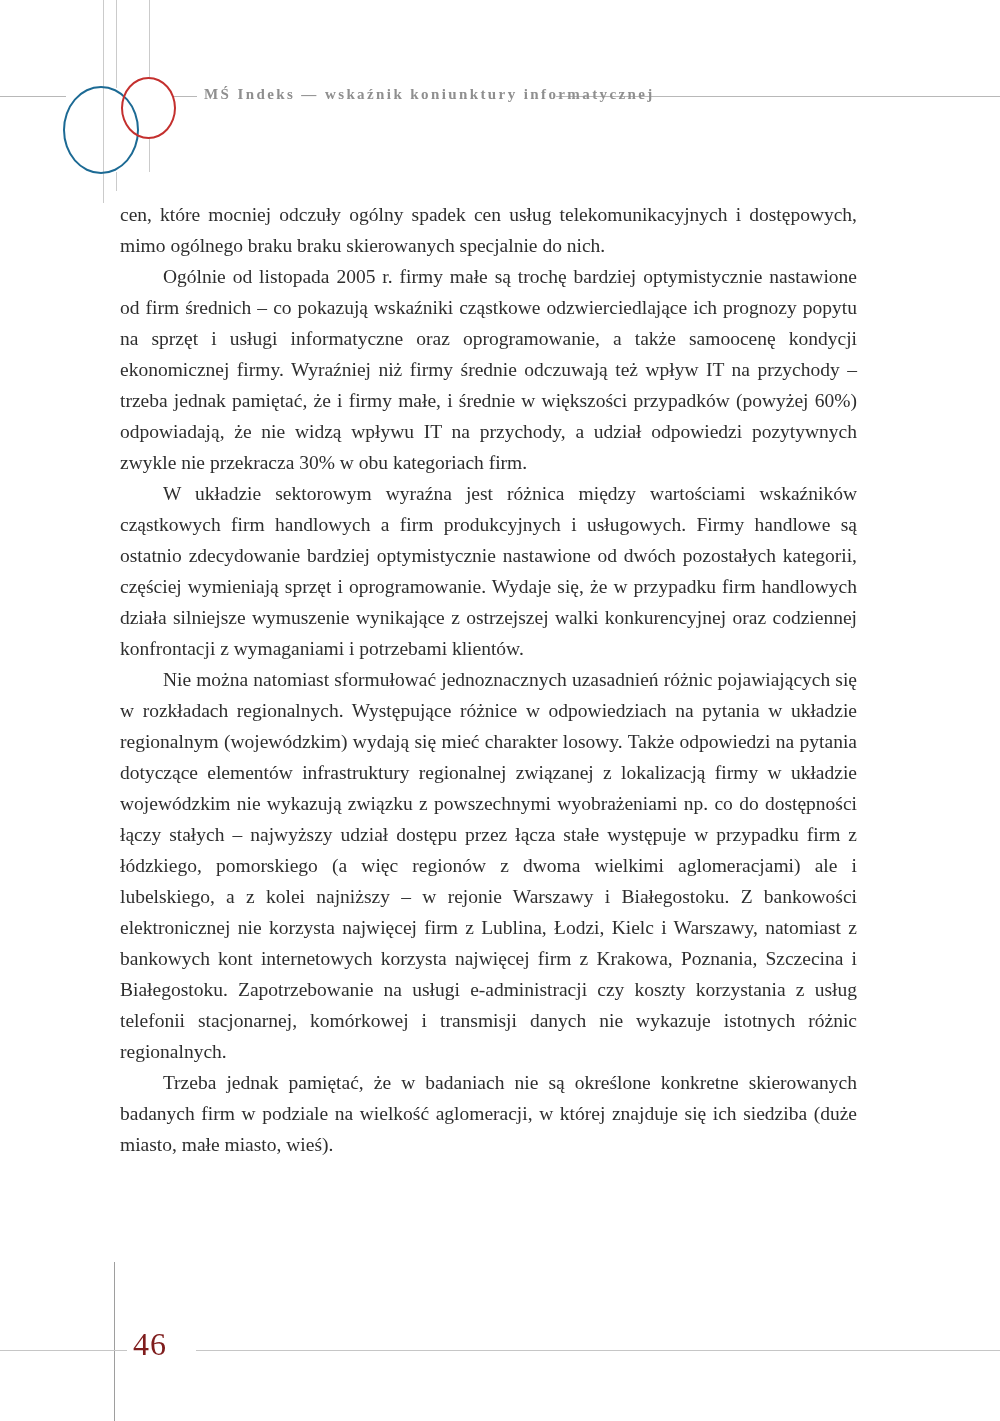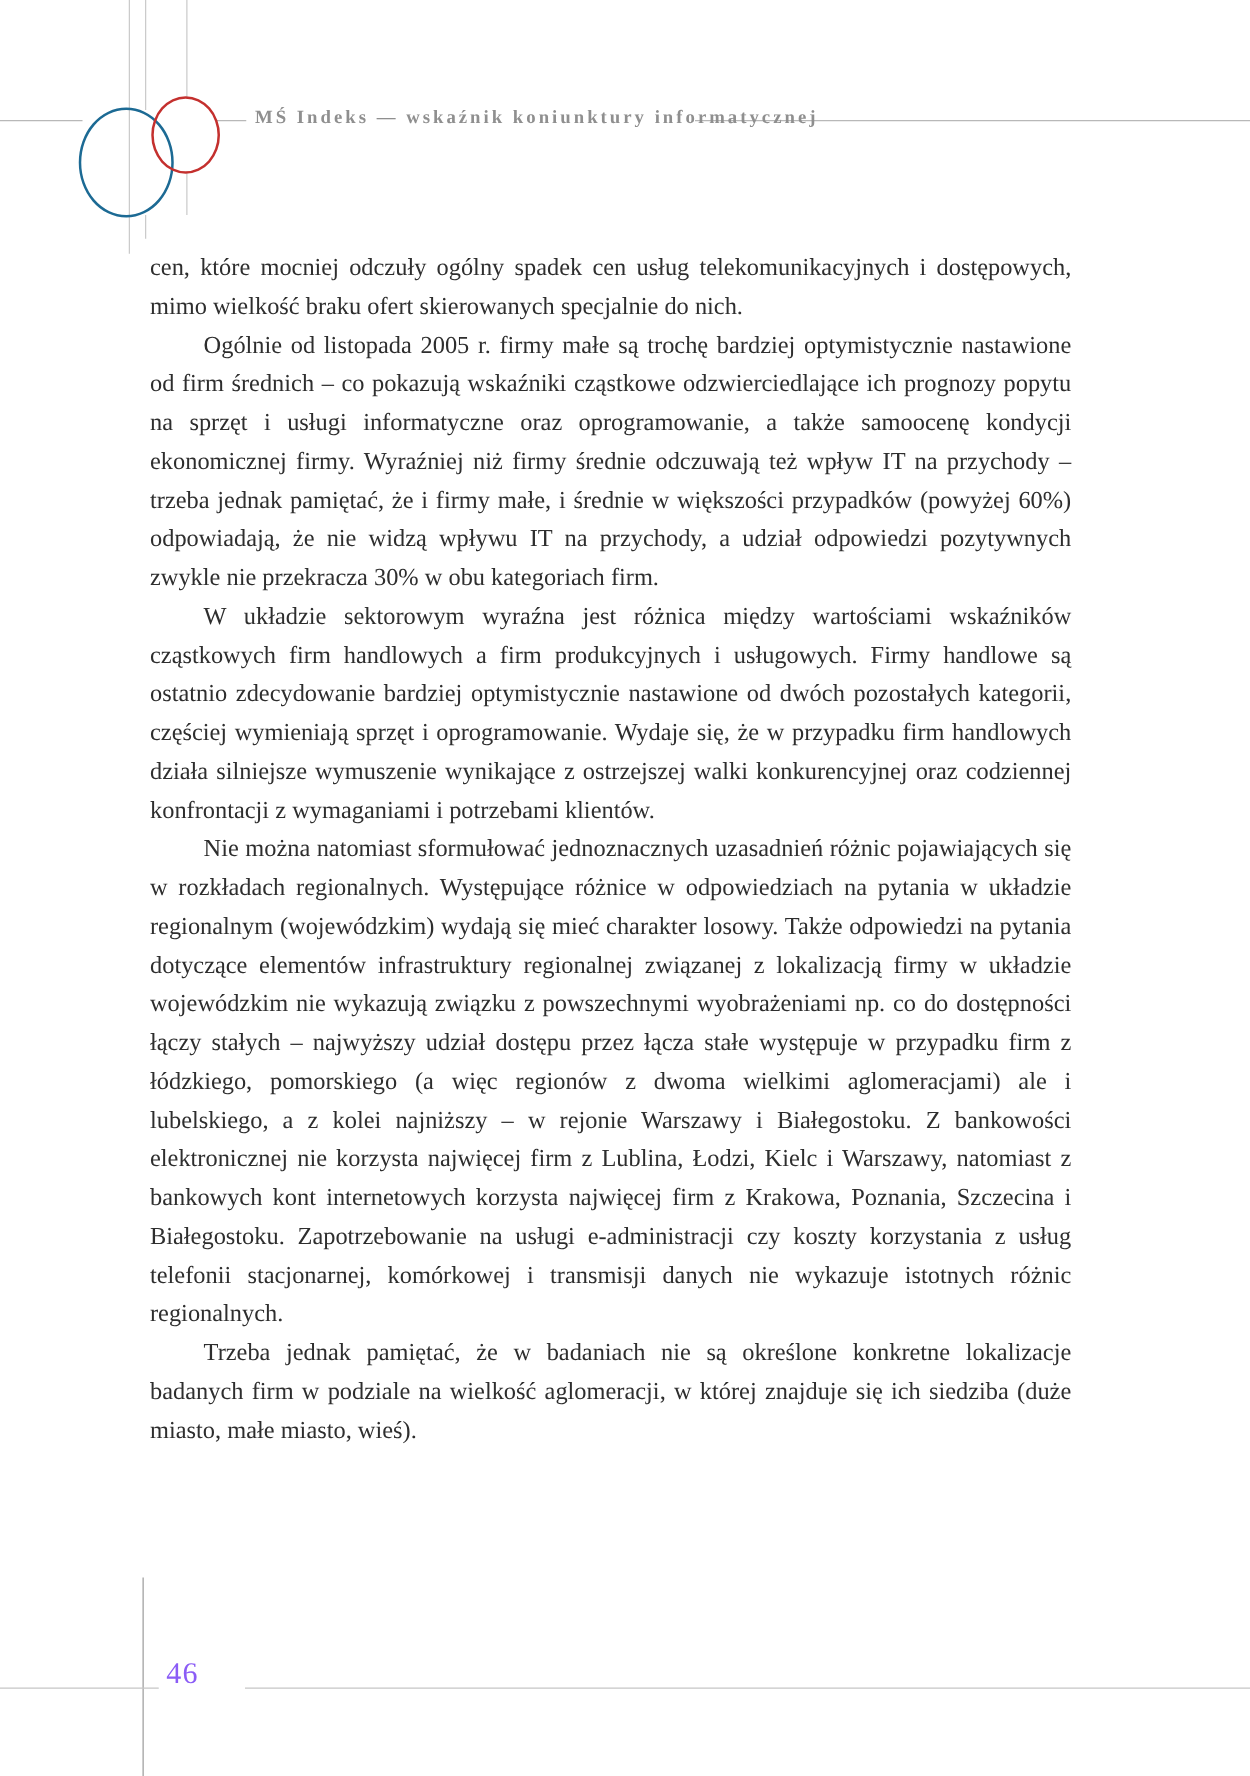--- a/index.html
+++ b/index.html
@@ -51,21 +51,21 @@
     font-size: 19.5px; line-height: 31px;
     color: #2e2e2e;
     text-align: justify;
   }
   #article p { margin: 0; text-indent: 2.2em; }
   #article p.no-indent { text-indent: 0; }
 
   
   #page-number {
     position: absolute; left: 133px; top: 1326px;
-    font-size: 24px; color: #8b5cf6; letter-spacing: 1px;
+    font-size: 32px; color: #7f1d1d; letter-spacing: 1px;
   }
 </style>
 </head>
 <body>
 
 <div class="vline" id="vl-a"></div>
 <div class="vline" id="vl-b1"></div>
 <div class="vline" id="vl-b2"></div>
 <div class="vline" id="vl-c1"></div>
 <div class="vline" id="vl-c2"></div>
@@ -74,22 +74,22 @@
 <div class="hline" id="hl-head-1"></div>
 <div class="hline" id="hl-head-2"></div>
 <div class="hline" id="hl-head-3"></div>
 
 <div class="circle" id="logo-blue"></div>
 <div class="circle" id="logo-red"></div>
 
 <div id="header-title">MŚ Indeks — wskaźnik koniunktury informatycznej</div>
 
 <div id="article">
-  <p class="no-indent">cen, które mocniej odczuły ogólny spadek cen usług telekomunikacyjnych i dostępowych, mimo wielkość braku ofert skierowanych specjalnie do nich.</p>
+  <p class="no-indent">cen, które mocniej odczuły ogólny spadek cen usług telekomunikacyjnych i dostępowych, mimo ogólnego braku braku skierowanych specjalnie do nich.</p>
   <p>Ogólnie od listopada 2005 r. firmy małe są trochę bardziej optymistycznie nastawione od firm średnich –  co pokazują wskaźniki cząstkowe odzwierciedlające ich prognozy popytu na sprzęt i usługi informatyczne oraz oprogramowanie, a także samoocenę kondycji ekonomicznej firmy. Wyraźniej niż firmy średnie odczuwają też wpływ IT na przychody – trzeba jednak pamiętać, że i firmy małe, i średnie w większości przypadków (powyżej 60%) odpowiadają, że nie widzą wpływu IT na przychody, a udział odpowiedzi pozytywnych zwykle nie przekracza 30% w obu kategoriach firm.</p>
   <p>W układzie sektorowym wyraźna jest różnica między wartościami wskaźników cząstkowych firm handlowych a firm produkcyjnych i usługowych. Firmy handlowe są ostatnio zdecydowanie bardziej optymistycznie nastawione od dwóch pozostałych kategorii, częściej wymieniają sprzęt i oprogramowanie. Wydaje się, że w przypadku firm handlowych działa silniejsze wymuszenie wynikające z ostrzejszej walki konkurencyjnej oraz codziennej konfrontacji z wymaganiami i potrzebami klientów.</p>
   <p>Nie można natomiast sformułować jednoznacznych uzasadnień różnic pojawiających się w rozkładach regionalnych. Występujące różnice w odpowiedziach na pytania w układzie regionalnym (wojewódzkim) wydają się mieć charakter losowy. Także odpowiedzi na pytania dotyczące elementów infrastruktury regionalnej związanej z lokalizacją firmy w układzie wojewódzkim nie wykazują związku z powszechnymi wyobrażeniami np. co do dostępności łączy stałych – najwyższy udział dostępu przez łącza stałe występuje w przypadku firm z łódzkiego, pomorskiego (a więc regionów z dwoma wielkimi aglomeracjami) ale i lubelskiego, a z kolei najniższy  – w rejonie Warszawy i Białegostoku. Z bankowości elektronicznej nie korzysta najwięcej firm z Lublina, Łodzi, Kielc i Warszawy, natomiast z bankowych kont internetowych korzysta najwięcej firm z Krakowa, Poznania, Szczecina i Białegostoku. Zapotrzebowanie na usługi e-administracji czy koszty korzystania z usług telefonii stacjonarnej, komórkowej i transmisji danych nie wykazuje istotnych różnic regionalnych.</p>
-  <p>Trzeba jednak pamiętać, że w badaniach nie są określone konkretne lokalizacje badanych firm w podziale na wielkość aglomeracji, w której znajduje się ich siedziba (duże miasto, małe miasto, wieś).</p>
+  <p>Trzeba jednak pamiętać, że w badaniach nie są określone konkretne skierowanych badanych firm w podziale na wielkość aglomeracji, w której znajduje się ich siedziba (duże miasto, małe miasto, wieś).</p>
 </div>
 
 <div id="page-number">46</div>
 <div class="hline" id="hl-foot-1"></div>
 <div class="hline" id="hl-foot-2"></div>
 
 </body></html>

